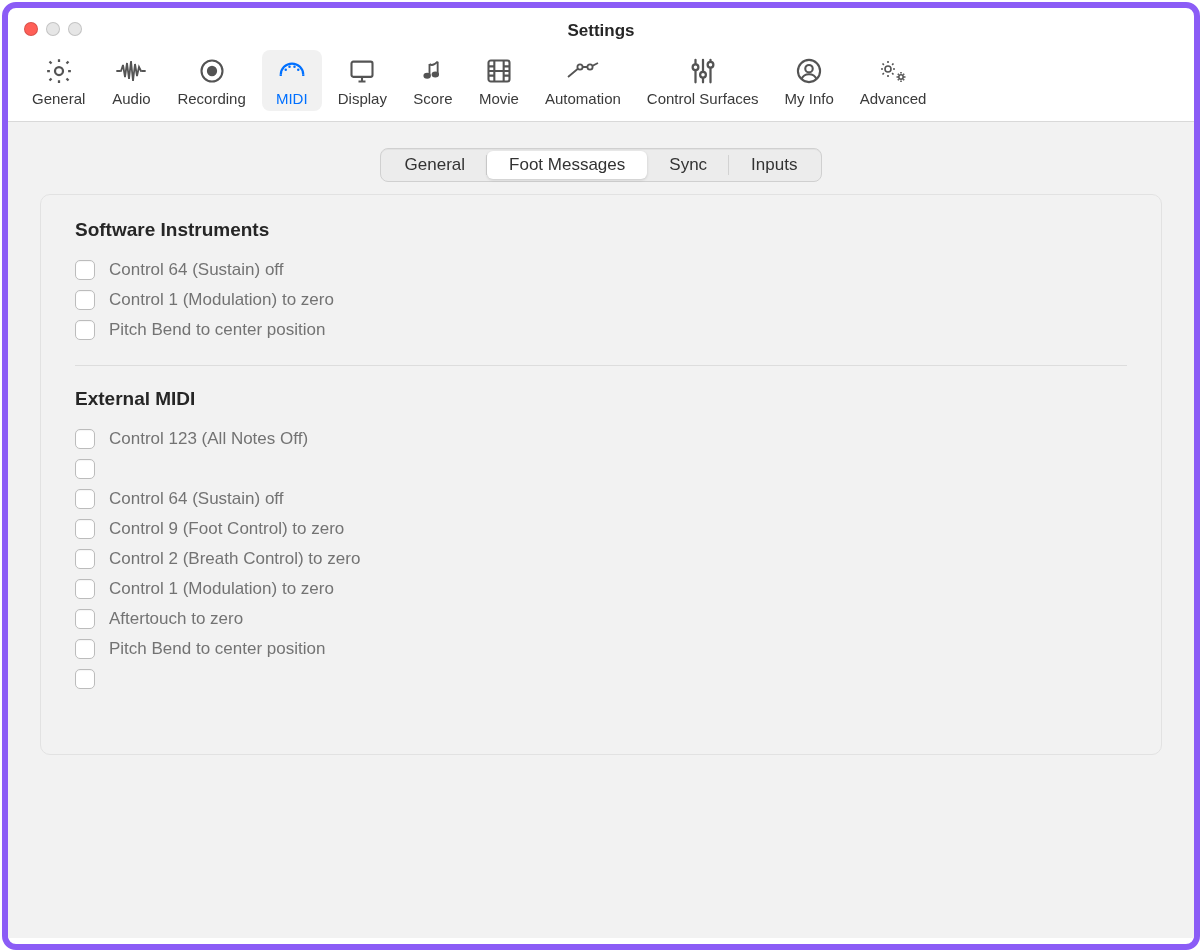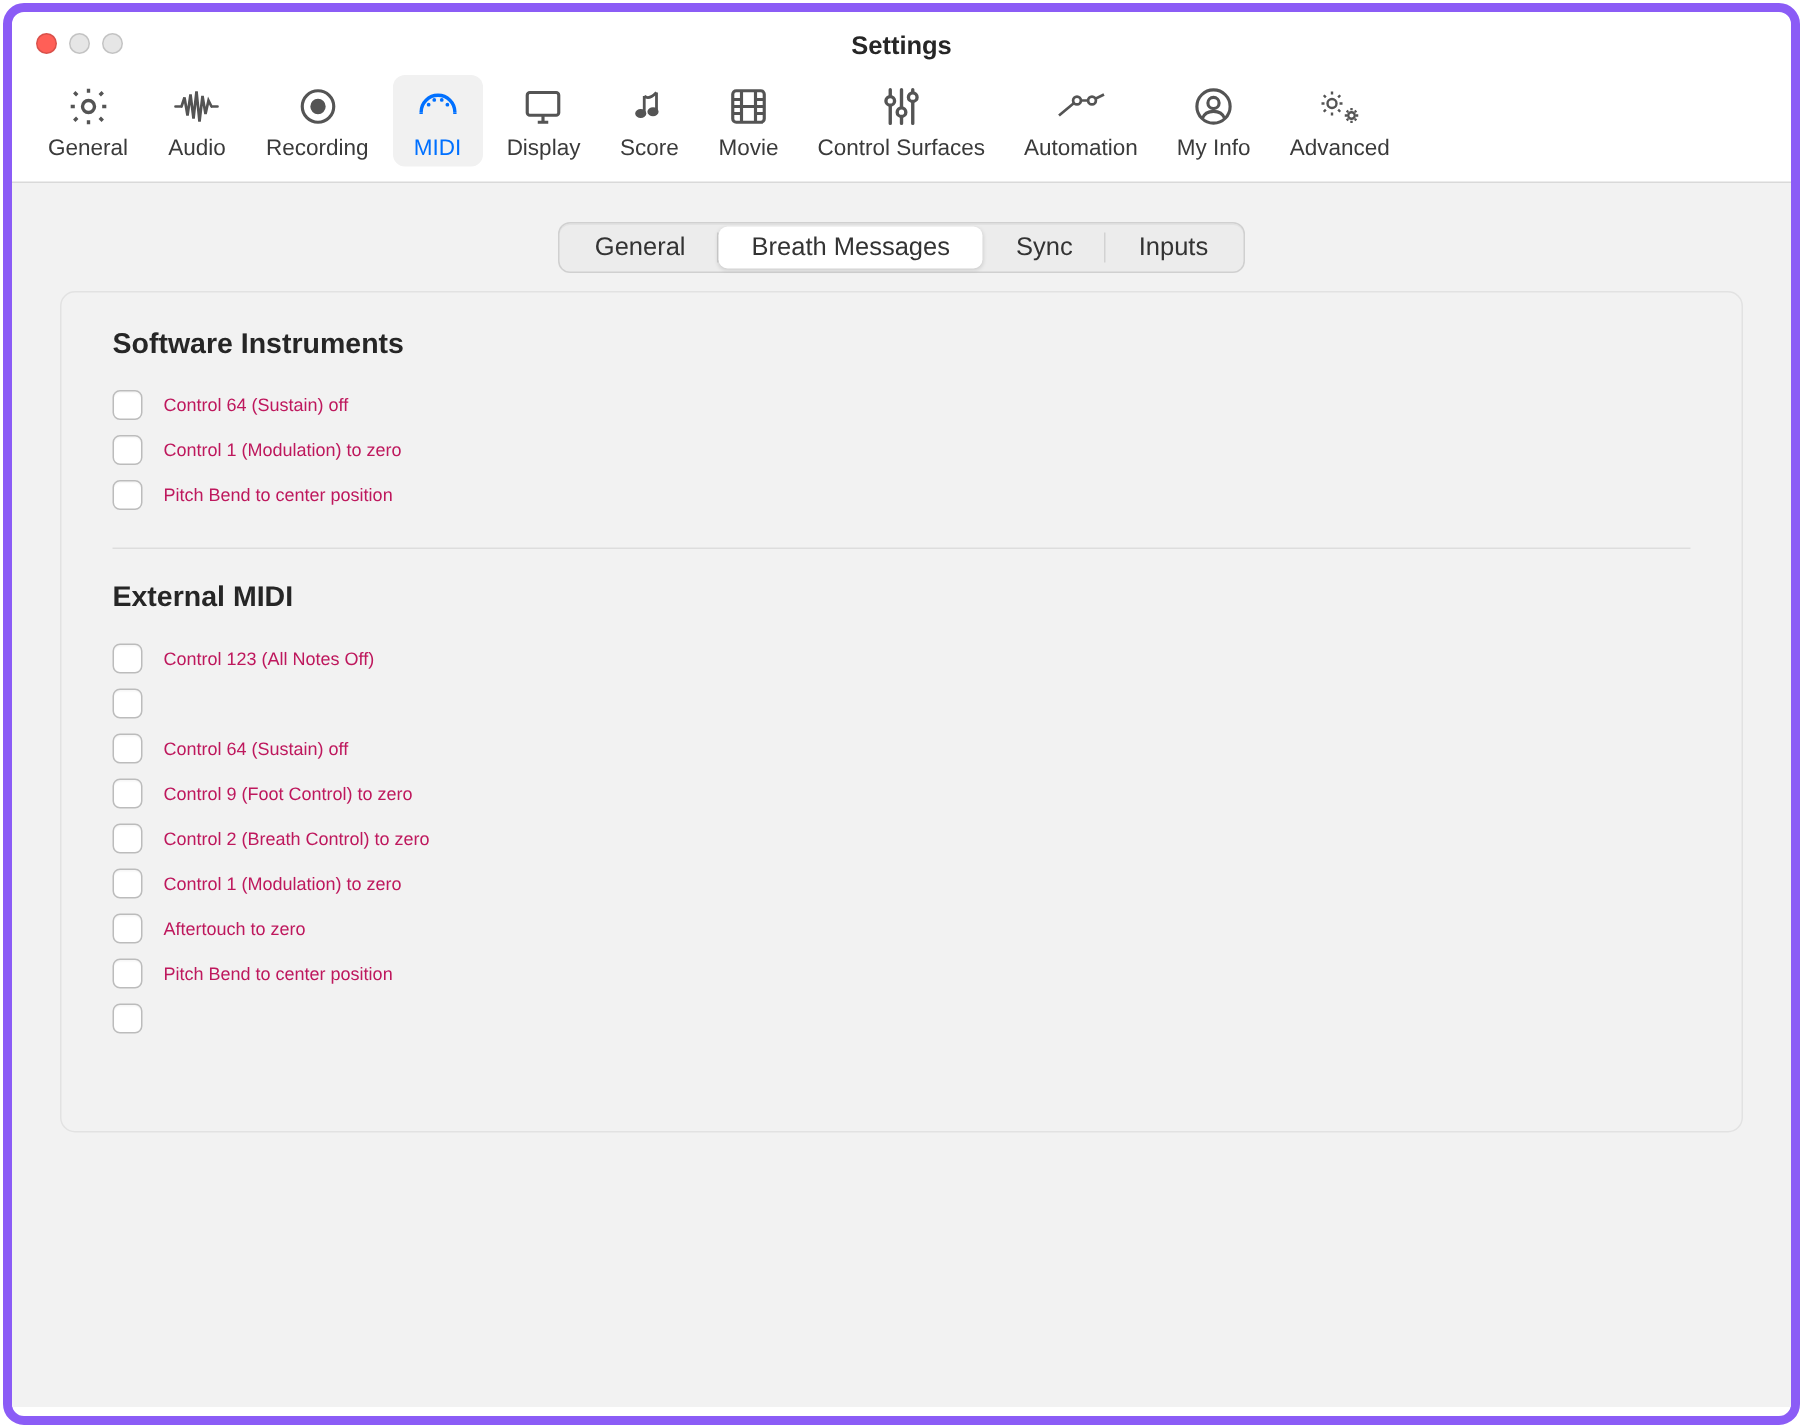--- a/index.html
+++ b/index.html
@@ -149,22 +149,22 @@
   .checkbox {
     width: 20px;
     height: 20px;
     border: 1px solid #bcbcbc;
     border-radius: 5px;
     background: #ffffff;
     flex: 0 0 auto;
     box-shadow: inset 0 1px 1px rgba(0,0,0,0.04);
   }
   .check-label {
-    font-size: 12px;
-    color: #be185d;
+    font-size: 17px;
+    color: #737373;
   }
   .divider {
     border: none;
     border-top: 1px solid #dddddd;
     margin: 20px 0 22px 0;
   }
   svg { display: block; }
 </style>
 </head>
 <body>
@@ -254,43 +254,43 @@
         <svg width="28" height="28" viewBox="0 0 24 24" fill="none" stroke="currentColor" stroke-width="1.8">
           <rect x="3" y="3" width="18" height="18" rx="2"></rect>
           <path d="M8 3v18M16 3v18M3 8h5M3 16h5M16 8h5M16 16h5M3 12h18"></path>
         </svg>
       </span>
       <span class="toolbar-label">Movie</span>
     </div>
 
     <div class="toolbar-item">
       <span class="icon">
+        <svg width="34" height="26" viewBox="0 0 34 24" fill="none" stroke="currentColor" stroke-width="1.8">
+          <path d="M2 18 L14 8 L24 8 L32 4"></path>
+          <circle cx="14" cy="8" r="2.6" fill="#fff"></circle>
+          <circle cx="24" cy="8" r="2.6" fill="#fff"></circle>
+        </svg>
+      </span>
+      <span class="toolbar-label">Automation</span>
+    </div>
+
+    <div class="toolbar-item">
+      <span class="icon">
         <svg width="30" height="30" viewBox="0 0 24 24" fill="none" stroke="currentColor" stroke-width="1.8" stroke-linecap="round">
           <path d="M6 3v18M12 3v18M18 3v18"></path>
           <circle cx="6" cy="9" r="2.3" fill="#fff"></circle>
           <circle cx="12" cy="15" r="2.3" fill="#fff"></circle>
           <circle cx="18" cy="7" r="2.3" fill="#fff"></circle>
         </svg>
       </span>
       <span class="toolbar-label">Control Surfaces</span>
     </div>
 
     <div class="toolbar-item">
       <span class="icon">
-        <svg width="34" height="26" viewBox="0 0 34 24" fill="none" stroke="currentColor" stroke-width="1.8">
-          <path d="M2 18 L14 8 L24 8 L32 4"></path>
-          <circle cx="14" cy="8" r="2.6" fill="#fff"></circle>
-          <circle cx="24" cy="8" r="2.6" fill="#fff"></circle>
-        </svg>
-      </span>
-      <span class="toolbar-label">Automation</span>
-    </div>
-
-    <div class="toolbar-item">
-      <span class="icon">
         <svg width="28" height="28" viewBox="0 0 24 24" fill="none" stroke="currentColor" stroke-width="1.8">
           <circle cx="12" cy="12" r="9.5"></circle>
           <circle cx="12" cy="10" r="3.2"></circle>
           <path d="M5.5 19c1.2-3 4-4.2 6.5-4.2s5.3 1.2 6.5 4.2"></path>
         </svg>
       </span>
       <span class="toolbar-label">My Info</span>
     </div>
 
     <div class="toolbar-item">
@@ -305,21 +305,21 @@
       <span class="toolbar-label">Advanced</span>
     </div>
 
   </div>
 
   <div class="body-area">
 
     <div class="subtab-row">
       <div class="segmented">
         <div class="segment">General</div>
-        <div class="segment active">Breath Messages</div>
+        <div class="segment active">Foot Messages</div>
         <div class="segment">Sync</div>
         <div class="segment">Inputs</div>
       </div>
     </div>
 
     <div class="panel">
 
       <div class="section-title">Software Instruments</div>
 
       <div class="check-row">

